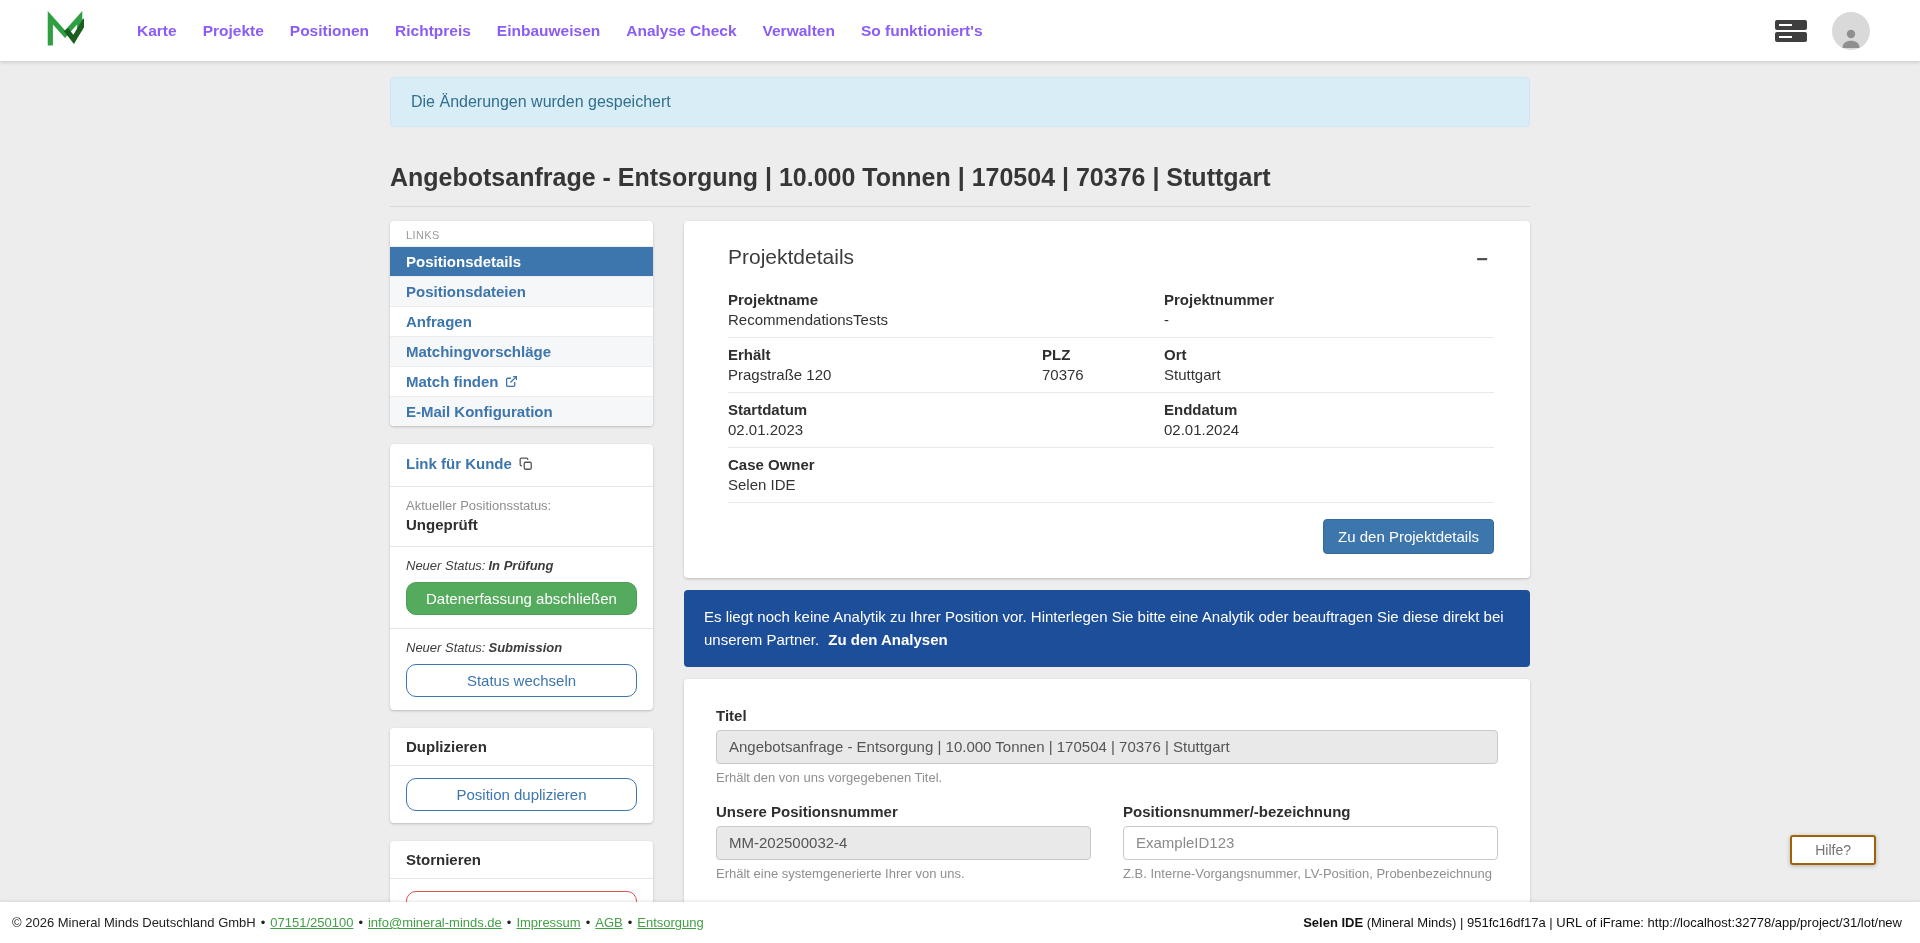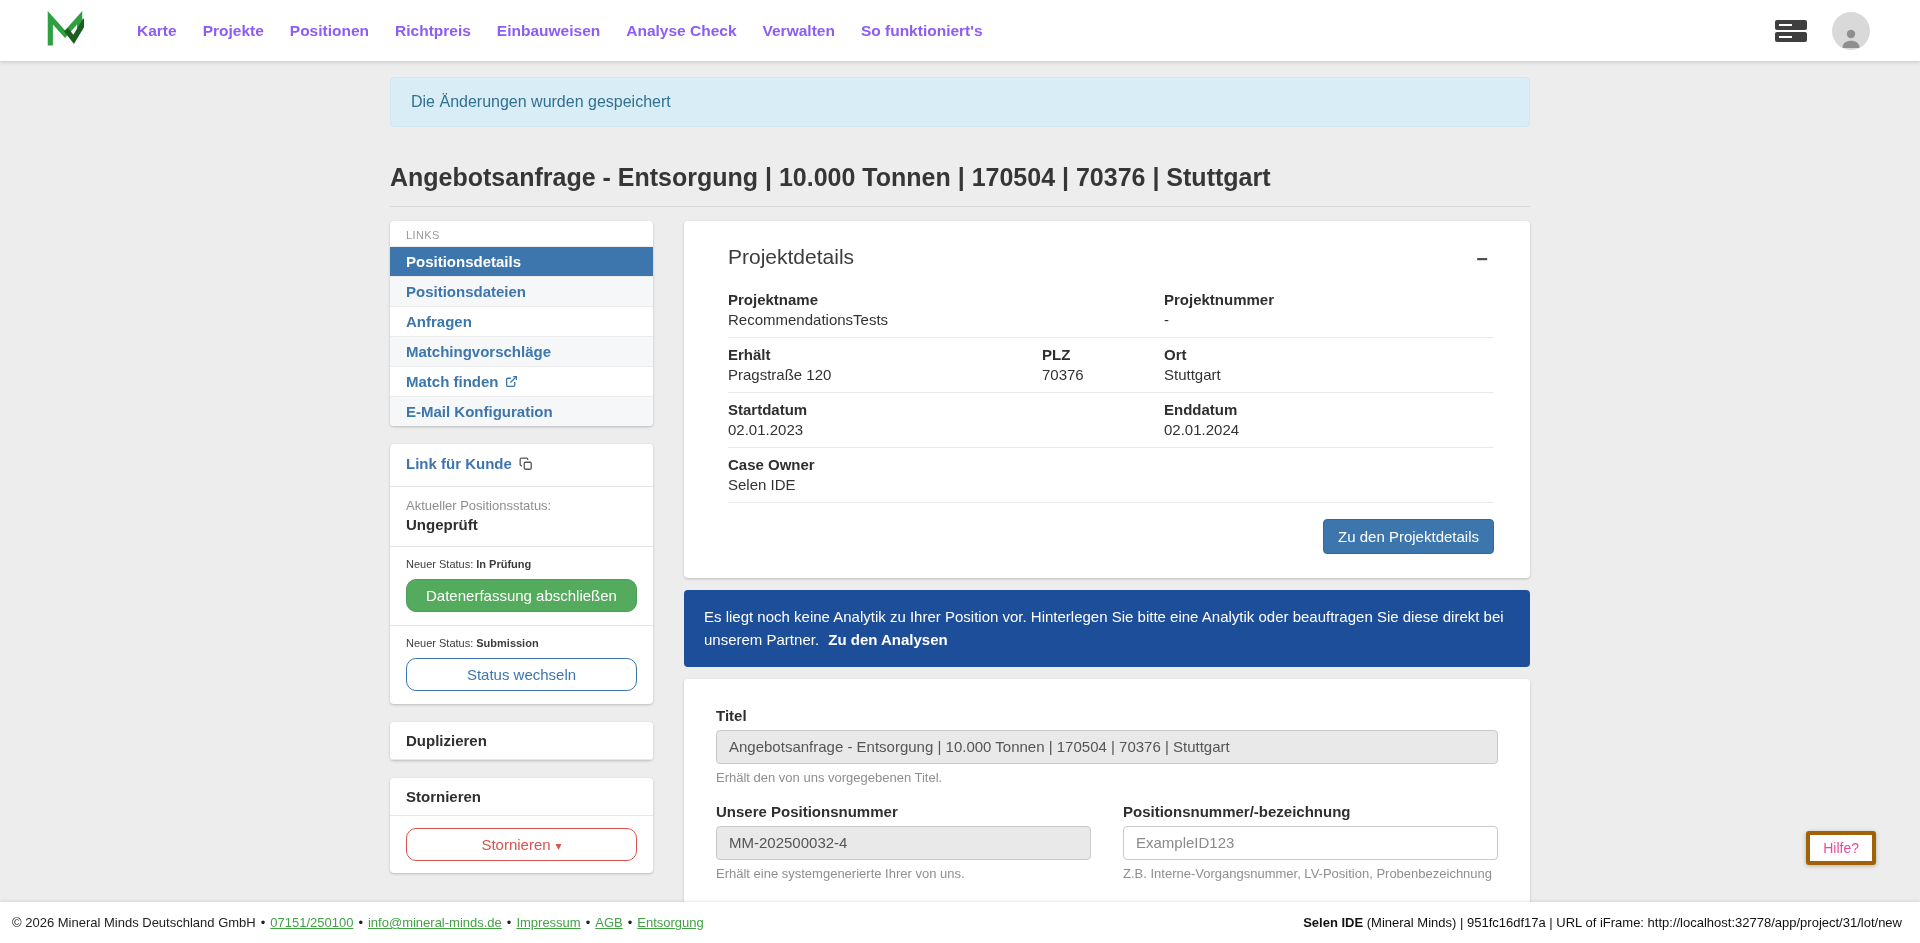--- a/index.html
+++ b/index.html
@@ -58,21 +58,21 @@
   .side-item.active { background: #3d76ad; color: #fff; }
   .ext-icon { display: inline-flex; color: #3d76ad; }
 
   
   .status-card { margin-top: 18px; }
   .section { padding: 11px 16px 13px; border-bottom: 1px solid #e6e6e6; }
   .section.last { border-bottom: none; }
   .customer-link { display: inline-flex; align-items: center; gap: 7px; color: #3d76ad; font-size: 15px; font-weight: 600; }
   .status-label { font-size: 13px; color: #8e8e8e; }
   .status-value { font-size: 15px; font-weight: 700; color: #2f2f2f; margin-top: 3px; }
-  .new-status { font-size: 11px; color: #3c3c3c; margin-bottom: 9px; }
+  .new-status { font-size: 13px; color: #3c3c3c; margin-bottom: 9px; font-style: italic; }
   .new-status b { margin-left: 3px; }
   .btn { display: block; width: 100%; border-radius: 10px; font-size: 15px; padding: 7px 8px; text-align: center; }
   .btn-green { background: #55ab5d; border: 1px solid #4d9e55; color: #fff; }
   .btn-outline-blue { background: #fff; border: 1px solid #3d76ad; color: #3d76ad; }
   .btn-outline-red { background: #fff; border: 1px solid #d9534f; color: #d9534f; }
 
   
   .action-card { margin-top: 18px; }
   .action-card .card-head {
     padding: 10px 16px; font-size: 15px; font-weight: 700; color: #2f2f2f; border-bottom: 1px solid #e6e6e6;
@@ -110,22 +110,22 @@
   }
   .form-control:disabled { background: #e9e9e9; color: #555; }
   .form-control::placeholder { color: #8a8a8a; opacity: 1; }
   .help-text { font-size: 13px; color: #8f8f8f; margin-top: 6px; }
   .form-row { display: flex; gap: 32px; margin-top: 18px; }
   .form-col { flex: 1; min-width: 0; }
 
   
   .help-btn {
     position: fixed; right: 44px; bottom: 78px; z-index: 30;
-    background: #fff; border: 4px solid #a16207; border-radius: 3px;
-    padding: 5px 13px; font-size: 14px; color: #ec4899;
+    background: #fff; border: 2px solid #a16207; border-radius: 3px;
+    padding: 5px 23px; font-size: 14px; color: #737373;
     box-shadow: 0 1px 4px rgba(0,0,0,.25);
   }
 
   
   .footer {
     position: fixed; left: 0; bottom: 0; width: 100%; height: 41px; z-index: 20;
     background: #fff; box-shadow: 0 -1px 3px rgba(0,0,0,.10);
     display: flex; align-items: center; justify-content: space-between;
     padding: 0 18px 0 12px; font-size: 13px; color: #222;
   }
@@ -230,20 +230,23 @@
         <div class="section last">
           <div class="new-status">
             <span>Neuer Status:</span><b>Submission</b>
           </div>
           <button class="btn btn-outline-blue">Status wechseln</button>
         </div>
       </div>
 
       <div class="card action-card">
         <div class="card-head">Duplizieren</div>
+        <div class="card-body">
+          <button class="btn btn-outline-blue">Position duplizieren</button>
+        </div>
       </div>
 
       <div class="card action-card">
         <div class="card-head">Stornieren</div>
         <div class="card-body">
           <button class="btn btn-outline-red">
             <span>Stornieren</span><span class="caret">▾</span>
           </button>
         </div>
       </div>

